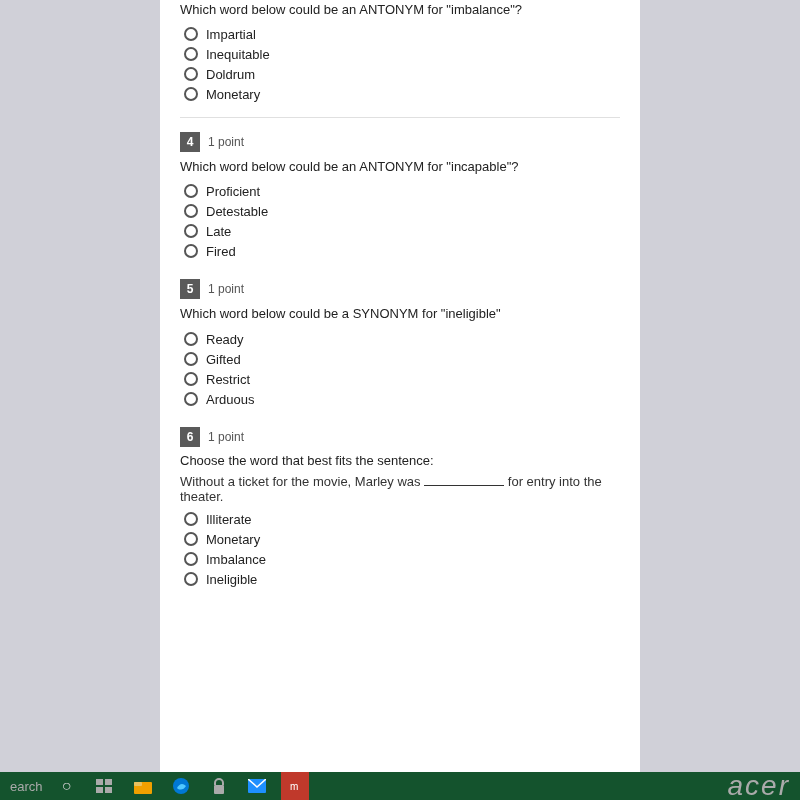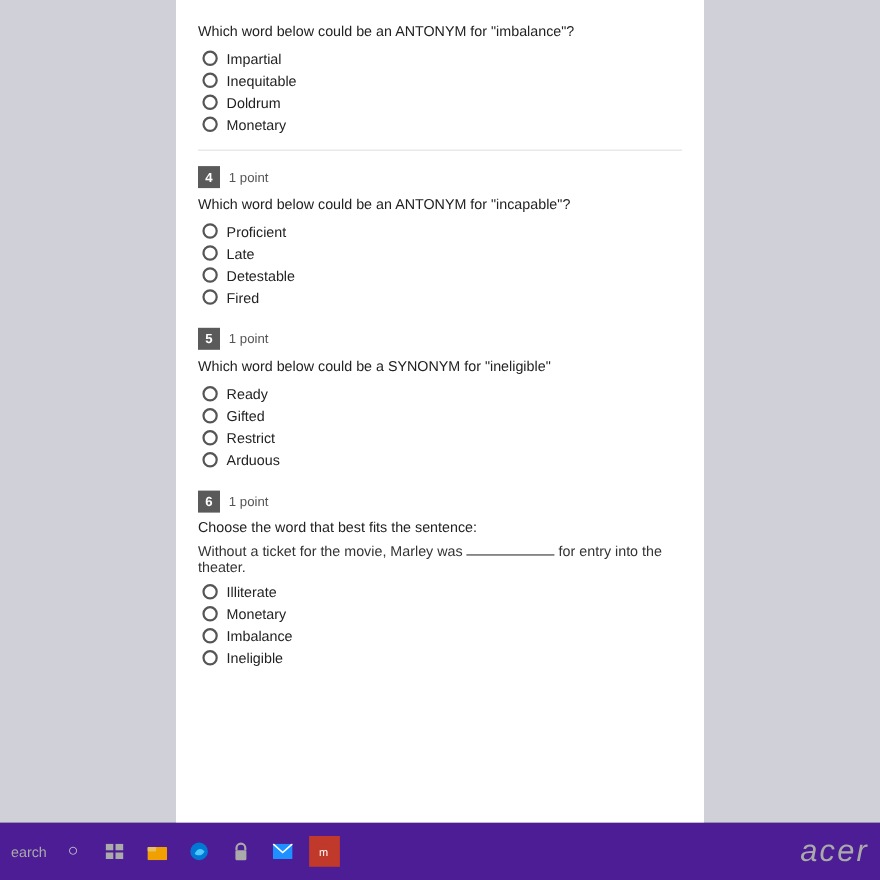--- a/index.html
+++ b/index.html
@@ -20,21 +20,21 @@
       display: flex;
       flex-direction: column;
       overflow: hidden;
     }
 
     .content-area {
       background: #ffffff;
       margin: 0 160px;
       flex: 1;
       overflow-y: auto;
-      padding: 20px 20px 20px 20px;
+      padding: 1px 20px 20px 20px;
       font-size: 13px;
       color: #222;
     }
 
     .question-block {
       margin-bottom: 20px;
     }
 
     .question-header {
       display: flex;
@@ -107,22 +107,22 @@
     }
 
     .top-continuation {
       padding-bottom: 10px;
       border-bottom: 1px solid #e0e0e0;
       margin-bottom: 14px;
     }
 
     
     .taskbar {
-      background: #4c1d95;
-      height: 52px;
+      background: #14532d;
+      height: 28px;
       display: flex;
       align-items: center;
       padding: 0 10px;
       gap: 10px;
     }
 
     .taskbar-icon {
       width: 28px;
       height: 28px;
       display: flex;
@@ -183,25 +183,25 @@
         <div class="question-number">4</div>
         <span class="question-points">1 point</span>
       </div>
       <div class="question-text">Which word below could be an ANTONYM for "incapable"?</div>
       <div class="option-row">
         <span class="radio-circle"></span>
         <span class="option-label">Proficient</span>
       </div>
       <div class="option-row">
         <span class="radio-circle"></span>
+        <span class="option-label">Detestable</span>
+      </div>
+      <div class="option-row">
+        <span class="radio-circle"></span>
         <span class="option-label">Late</span>
-      </div>
-      <div class="option-row">
-        <span class="radio-circle"></span>
-        <span class="option-label">Detestable</span>
       </div>
       <div class="option-row">
         <span class="radio-circle"></span>
         <span class="option-label">Fired</span>
       </div>
     </div>
 
     <div class="question-block">
       <div class="question-header">
         <div class="question-number">5</div>

